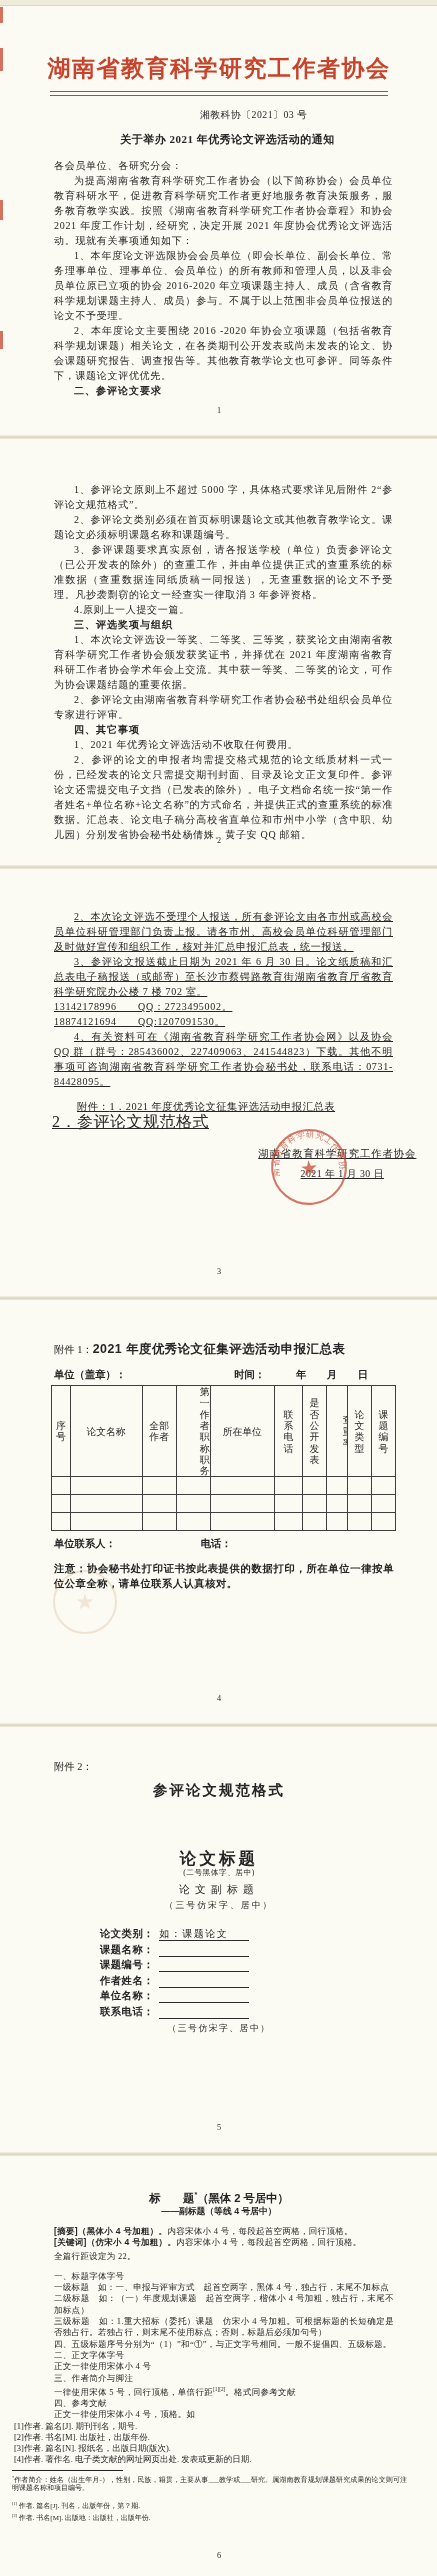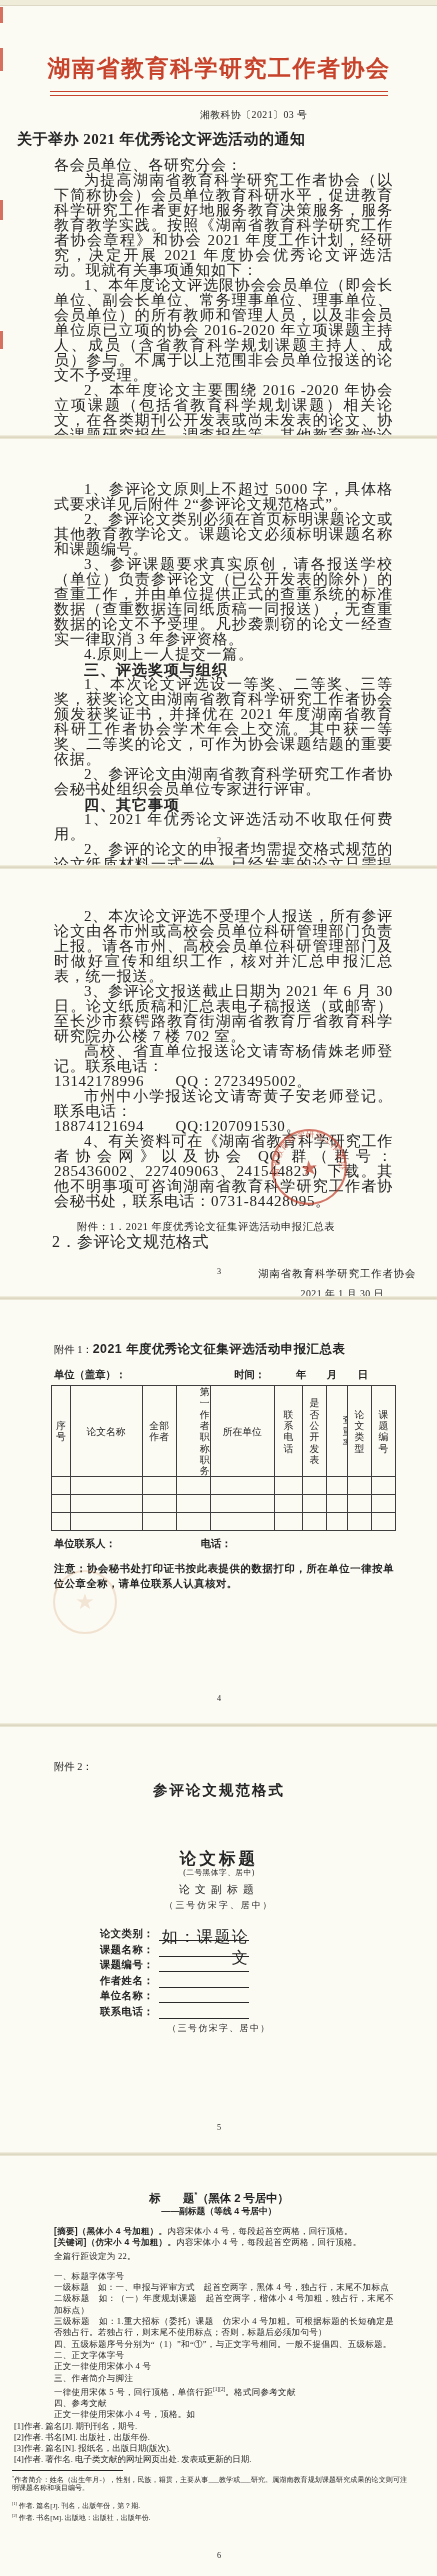--- a/index.html
+++ b/index.html
@@ -6,30 +6,30 @@
   #scan{position:relative;width:438px;height:2576px;background:#fbfaf3;overflow:hidden;
         font-family:"Liberation Serif","DejaVu Serif",serif;color:#262626;}
   .top-strip{position:absolute;top:0;left:0;width:438px;height:5.2px;background:#efecd9;border-bottom:0.5px solid #ddd8c3;}
   .artifact{position:absolute;left:0;width:2.6px;background:#c8432c;opacity:.75;}
   .page{position:relative;overflow:hidden;}
   .band{height:4.1px;background:linear-gradient(#f6f3e3,#d9d4bd 55%,#efecda);}
   .band.first{height:3.6px;}
   .page-num{position:absolute;bottom:19.6px;left:0;right:0;text-align:center;font-size:8.2px;color:#2c2c2c;}
   
   .bodyblock{margin:0 45px 0 54px;}
-  .para,.sec,.noind{font-size:15px;line-height:15px;letter-spacing:0.7px;margin:0;text-align:justify;}
+  .para,.sec,.noind{font-size:10px;line-height:15px;letter-spacing:0.7px;margin:0;text-align:justify;}
   .para{text-indent:2em;}
   .noind{text-indent:0;}
   .sec{font-weight:bold;text-indent:2em;font-family:"Liberation Sans","DejaVu Sans",sans-serif;letter-spacing:1px;}
   
   .org-title{padding-top:55px;text-align:center;font-size:23px;line-height:28px;font-weight:bold;
              color:#c8432c;letter-spacing:1.5px;}
   .red-rule{width:338px;margin:8.2px auto 0;height:2.6px;border-top:1.5px solid #c8432c;border-bottom:0.5px solid #c8432c;}
   .doc-no{margin-top:13.4px;padding-left:200px;font-size:9.8px;letter-spacing:0.5px;line-height:12.4px;}
-  .notice-title{margin-top:11.3px;text-align:left;font-size:15px;font-weight:bold;letter-spacing:0.5px;line-height:13.4px;padding-left:17px;}
+  .notice-title{margin-top:11.3px;text-align:center;font-size:11px;font-weight:bold;letter-spacing:0.5px;line-height:13.4px;padding-left:17px;}
   .p1-body{margin-top:11.3px;}
   
   .att-line1{margin:10.3px 45px 0 77px;font-size:10.3px;line-height:15px;letter-spacing:0.5px;}
   .att-line2{margin:0 45px 0 52px;font-size:16px;line-height:15px;letter-spacing:0.5px;}
   .sign-org{margin-top:18.5px;text-align:right;padding-right:21.6px;font-size:10.3px;letter-spacing:1px;line-height:14.4px;}
   .sign-date{margin-top:5.2px;text-align:right;padding-right:54px;font-size:9.8px;letter-spacing:0.5px;line-height:13.4px;}
   .seal{position:absolute;left:265px;top:257px;width:88px;height:84px;opacity:.88;}
   
   .att1-title{padding:42px 0 0 54px;font-size:10.3px;line-height:15.5px;}
   .att1-title b{font-size:12.4px;font-family:"Liberation Sans","DejaVu Sans",sans-serif;letter-spacing:0.5px;}
@@ -57,21 +57,21 @@
               font-family:"Liberation Sans","DejaVu Sans",sans-serif;}
   .paper-title{margin-top:49px;text-align:center;font-size:16.5px;font-weight:bold;letter-spacing:3.1px;line-height:18.5px;
                font-family:"Liberation Sans","DejaVu Sans",sans-serif;}
   .paper-title-note{text-align:center;font-size:7.7px;line-height:11.3px;letter-spacing:0.5px;}
   .paper-subtitle{margin-top:3.1px;text-align:center;font-size:10.8px;letter-spacing:5.2px;line-height:14.4px;}
   .paper-subtitle-note{margin-top:3.1px;text-align:center;font-size:8.8px;letter-spacing:2.1px;line-height:12.4px;}
   .form{margin-top:15.5px;}
   .form-row{margin-left:100px;height:15.5px;font-size:10.3px;}
   .form-row .lbl{font-weight:bold;font-family:"Liberation Sans","DejaVu Sans",sans-serif;letter-spacing:0.5px;}
   .form-row .val{display:inline-block;width:90px;margin-left:5.2px;border-bottom:0.8px solid #2a2a2a;
-                 text-align:right;font-size:16px;height:13px;vertical-align:bottom;letter-spacing:1.5px;}
+                 text-align:left;font-size:10px;height:13px;vertical-align:bottom;letter-spacing:1.5px;}
   .form-note{margin-top:2.1px;text-align:center;font-size:8.8px;letter-spacing:1.5px;line-height:12.4px;}
   
   .p6{margin:0 44px 0 54px;font-size:8.5px;line-height:11.3px;letter-spacing:0.3px;text-align:justify;}
   .p6-title{padding-top:31px;text-align:center;font-size:11.3px;font-weight:bold;line-height:15.5px;
             font-family:"Liberation Sans","DejaVu Sans",sans-serif;}
   .p6-subtitle{text-align:center;font-size:8.8px;font-weight:bold;line-height:11.3px;
                font-family:"Liberation Sans","DejaVu Sans",sans-serif;}
   .p6 .bld{font-weight:bold;font-family:"Liberation Sans","DejaVu Sans",sans-serif;} .gap16{height:8.2px;} .gap12{height:6.2px;} .gap6{height:3.1px;}
   .refs p{margin:0 0 0 14px;font-size:8.5px;line-height:11.3px;text-align:left;}
   .fn-sep{width:111px;border-top:0.8px solid #222;margin:4.1px 0 3.1px 12px;}
@@ -115,27 +115,25 @@
       <p class="para">1、本次论文评选设一等奖、二等奖、三等奖，获奖论文由湖南省教育科学研究工作者协会颁发获奖证书，并择优在 2021 年度湖南省教育科研工作者协会学术年会上交流。其中获一等奖、二等奖的论文，可作为协会课题结题的重要依据。</p>
       <p class="para">2、参评论文由湖南省教育科学研究工作者协会秘书处组织会员单位专家进行评审。</p>
       <p class="sec">四、其它事项</p>
       <p class="para">1、2021 年优秀论文评选活动不收取任何费用。</p>
       <p class="para">2、参评的论文的申报者均需提交格式规范的论文纸质材料一式一份，已经发表的论文只需提交期刊封面、目录及论文正文复印件。参评论文还需提交电子文挡（已发表的除外）。电子文档命名统一按“第一作者姓名+单位名称+论文名称”的方式命名，并提供正式的查重系统的标准数据。汇总表、论文电子稿分高校省直单位和市州中小学（含中职、幼儿园）分别发省协会秘书处杨倩姝、黄子安 QQ 邮箱。</p>
     </div>
     <div class="page-num">2</div>
   </div>
   <div class="band"></div>
 
-  <div class="page" style="height:427px;">
+  <div class="page" style="height:427px;text-decoration:underline;">
     <div class="bodyblock" style="padding-top:40px;">
       <p class="para">2、本次论文评选不受理个人报送，所有参评论文由各市州或高校会员单位科研管理部门负责上报。请各市州、高校会员单位科研管理部门及时做好宣传和组织工作，核对并汇总申报汇总表，统一报送。</p>
       <p class="para">3、参评论文报送截止日期为 2021 年 6 月 30 日。论文纸质稿和汇总表电子稿报送（或邮寄）至长沙市蔡锷路教育街湖南省教育厅省教育科学研究院办公楼 7 楼 702 室。</p>
-      <p class="para">高校、省直单位报送论文请寄杨倩姝老师登记。联系电话：</p>
       <p class="noind">13142178996　　QQ：2723495002。</p>
-      <p class="para">市州中小学报送论文请寄黄子安老师登记。联系电话：</p>
       <p class="noind">18874121694　　QQ:1207091530。</p>
       <p class="para">4、有关资料可在《湖南省教育科学研究工作者协会网》以及协会 QQ 群（群号：285436002、227409063、241544823）下载。其他不明事项可咨询湖南省教育科学研究工作者协会秘书处，联系电话：0731-84428095。</p>
     </div>
     <p class="att-line1"><span>附件：</span><span>1．2021 年度优秀论文征集评选活动申报汇总表</span></p>
     <p class="att-line2">2．参评论文规范格式</p>
     <div class="sign-org">湖南省教育科学研究工作者协会</div>
     <div class="sign-date">2021 年 1 月 30 日</div>
     <svg class="seal" viewBox="0 0 170 164">
       <g transform="rotate(-6 85 80)" opacity="0.8">
         <circle cx="85" cy="80" r="72" fill="none" stroke="#c2402e" stroke-width="4"></circle>

